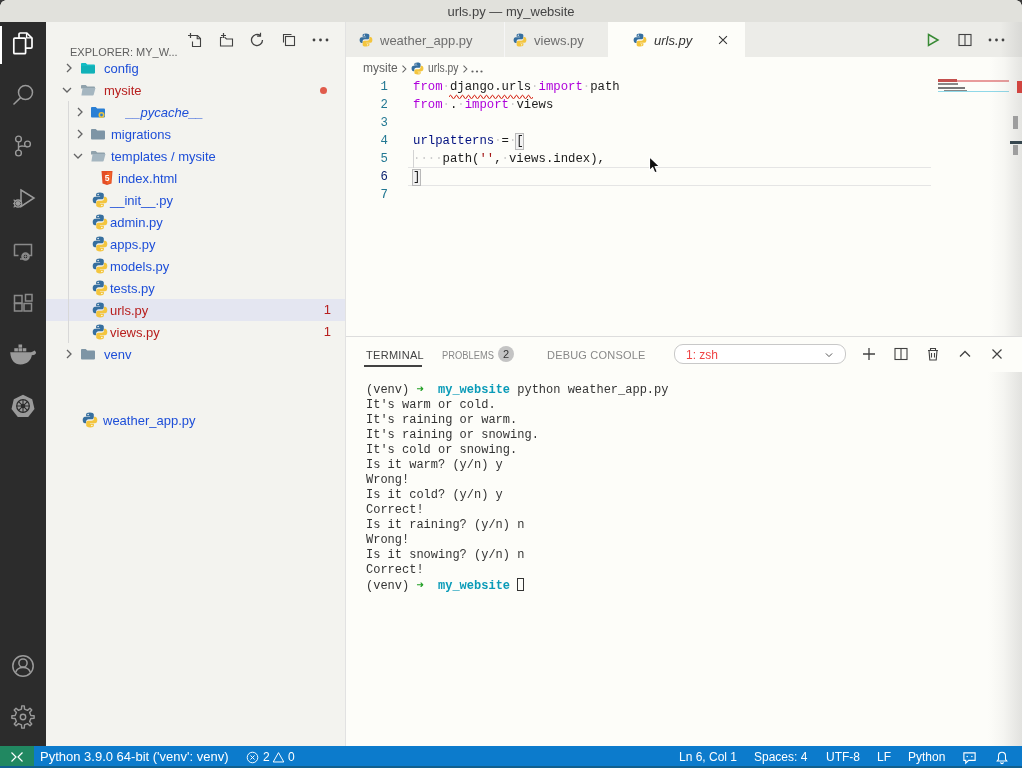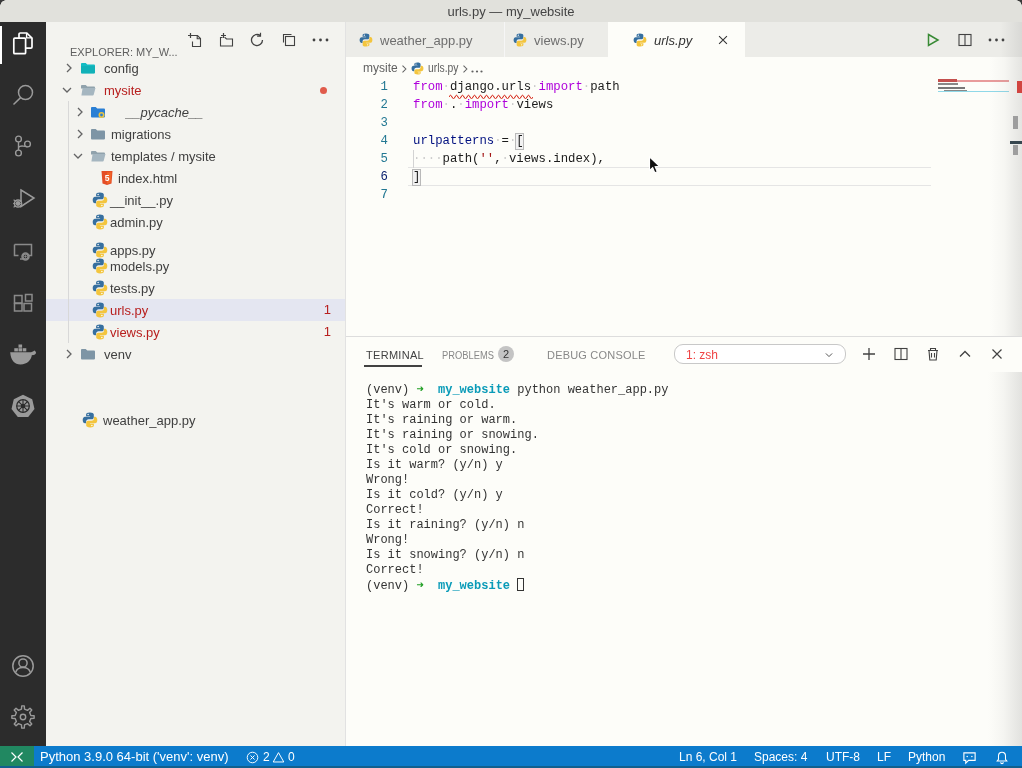--- a/index.html
+++ b/index.html
@@ -127,21 +127,21 @@
 
   <svg class="abs" style="left:312px;top:38px;" width="18" height="4" viewBox="0 0 18 4">
       <circle cx="2" cy="2" r="1.4" fill="#424242"></circle>
       <circle cx="8.5" cy="2" r="1.4" fill="#424242"></circle>
       <circle cx="15" cy="2" r="1.4" fill="#424242"></circle>
     </svg>
 </div>
 <div id="tree" class="abs" style="left:46px;top:57px;width:299px;height:380px;">
   <style>
     .row{position:absolute;left:0;width:299px;height:22px;}
-    .lbl{position:absolute;top:3.5px;font-size:13px;color:#404040;white-space:pre;}
+    .lbl{position:absolute;top:3.5px;font-size:13px;color:#1d4ed8;white-space:pre;}
     .redt{color:#b8201f !important;}
     .badge{position:absolute;right:14px;top:3px;font-size:13px;color:#b8201f;}
     .chev{position:absolute;top:3px;}
   </style>
 
   <div class="abs" style="left:0;top:242px;width:299px;height:22px;background:#e4e6f1;"></div>
 
   <div class="abs" style="left:22px;top:44px;width:1px;height:242px;background:#d8d8d8;"></div>
 
   <div class="row" style="top:0px;">
@@ -216,21 +216,21 @@
     <div class="lbl" style="left:64px;">__init__.py</div>
   </div>
 
   <div class="row" style="top:154px;">
     <svg class="abs" style="left:46px;top:3px;" width="16" height="16" viewBox="0 0 16 16">
         <use href="#pylogo"></use>
       </svg>
     <div class="lbl" style="left:64px;">admin.py</div>
   </div>
 
-  <div class="row" style="top:176px;margin-top:6px;">
+  <div class="row" style="top:176px;">
     <svg class="abs" style="left:46px;top:3px;" width="16" height="16" viewBox="0 0 16 16">
         <use href="#pylogo"></use>
       </svg>
     <div class="lbl" style="left:64px;">apps.py</div>
   </div>
 
   <div class="row" style="top:198px;">
     <svg class="abs" style="left:46px;top:3px;" width="16" height="16" viewBox="0 0 16 16">
         <use href="#pylogo"></use>
       </svg>

